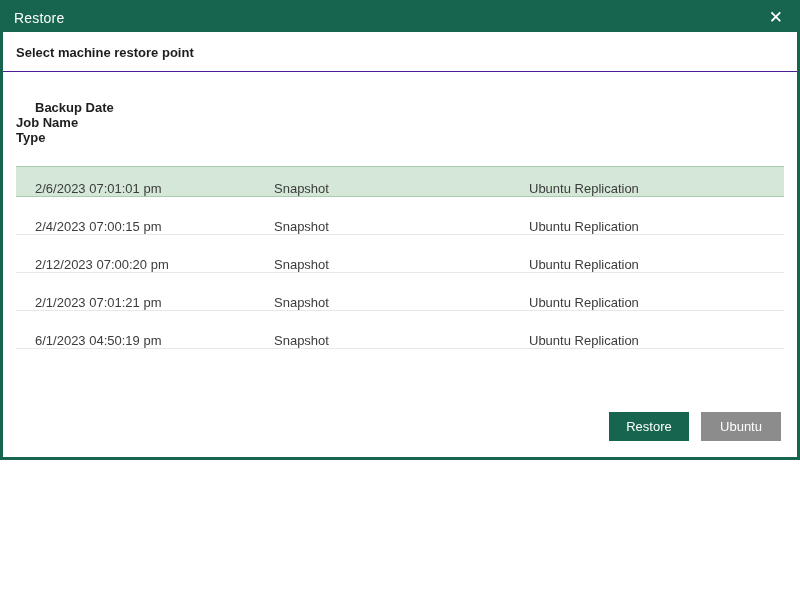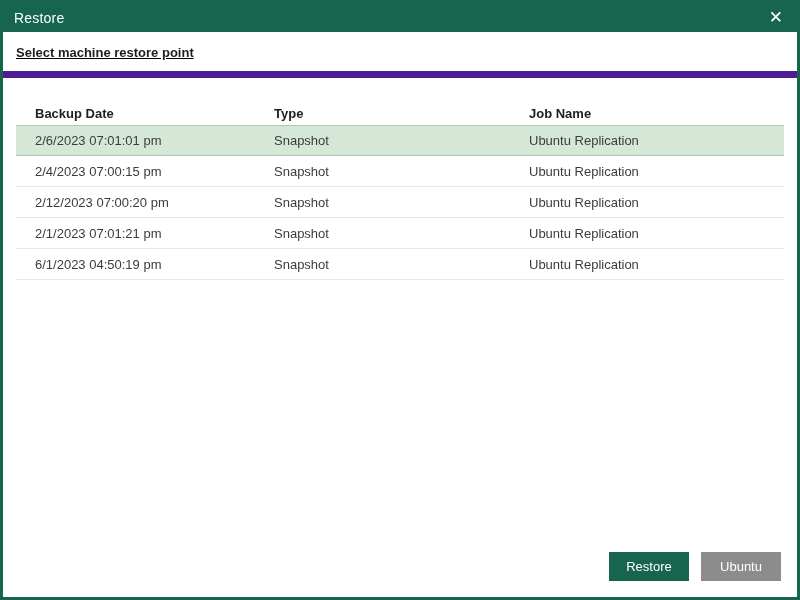--- a/index.html
+++ b/index.html
@@ -4,21 +4,21 @@
 <style>
   * { margin: 0; padding: 0; box-sizing: border-box; }
   html, body { width: 800px; height: 600px; }
   body {
     font-family: "Liberation Sans", sans-serif;
     background: #ffffff;
     overflow: hidden;
   }
   .dialog {
     width: 800px;
-    height: 600px;
+    height: 460px;
     border: 3px solid #17654f;
     background: #ffffff;
     display: flex;
     flex-direction: column;
     position: relative;
   }
   .titlebar {
     background: #17654f;
     color: #ffffff;
     height: 29px;
@@ -35,52 +35,53 @@
   }
   .titlebar .close {
     font-size: 17px;
     line-height: 1;
     cursor: pointer;
     font-weight: 400;
     padding: 2px 2px;
   }
   .subtitlebar {
     padding: 11px 14px 10px 13px;
-    border-bottom: 7px solid #4c1d95;
+    border-bottom: 1px solid #4c1d95;
     flex: 0 0 auto;
-    text-decoration: underline;
   }
   .subtitlebar .subtitle {
     font-size: 13px;
     font-weight: 700;
     color: #1e1e1e;
   }
   .table-area {
     flex: 1 1 auto;
     padding: 28px 13px 0 13px;
     position: relative;
   }
   .thead {
     display: flex;
-    padding: 0 0 4px 0;
+    padding: 0 0 14px 0;
+    flex-direction: column;
   }
   .thead .hcell {
     font-size: 13px;
     font-weight: 700;
     color: #1e1e1e;
   }
   .col-date { width: 258px; padding-left: 19px; }
   .col-type { width: 255px; }
   .col-job  { flex: 1; }
   .tbody .trow {
     display: flex;
-    align-items: center;
+    align-items: flex-end;
     height: 31px;
     border-bottom: 1px solid #e8e8e8;
     cursor: default;
+    margin-top: 7px;
   }
   .tbody .trow:first-child {
     border-top: 1px solid #e8e8e8;
   }
   .tbody .trow .tcell {
     font-size: 13px;
     color: #3c3c3c;
   }
   .tbody .trow.selected {
     background: #d5e8d8;
@@ -118,22 +119,22 @@
   </div>
 
   <div class="subtitlebar">
     <span class="subtitle">Select machine restore point</span>
   </div>
 
   <div class="table-area">
 
     <div class="thead">
       <div class="hcell col-date">Backup Date</div>
+      <div class="hcell col-job">Job Name</div>
       <div class="hcell col-type">Type</div>
-      <div class="hcell col-job">Job Name</div>
     </div>
 
     <div class="tbody">
 
       <div class="trow selected">
         <div class="tcell col-date">2/6/2023 07:01:01 pm</div>
         <div class="tcell col-type">Snapshot</div>
         <div class="tcell col-job">Ubuntu Replication</div>
       </div>
 

